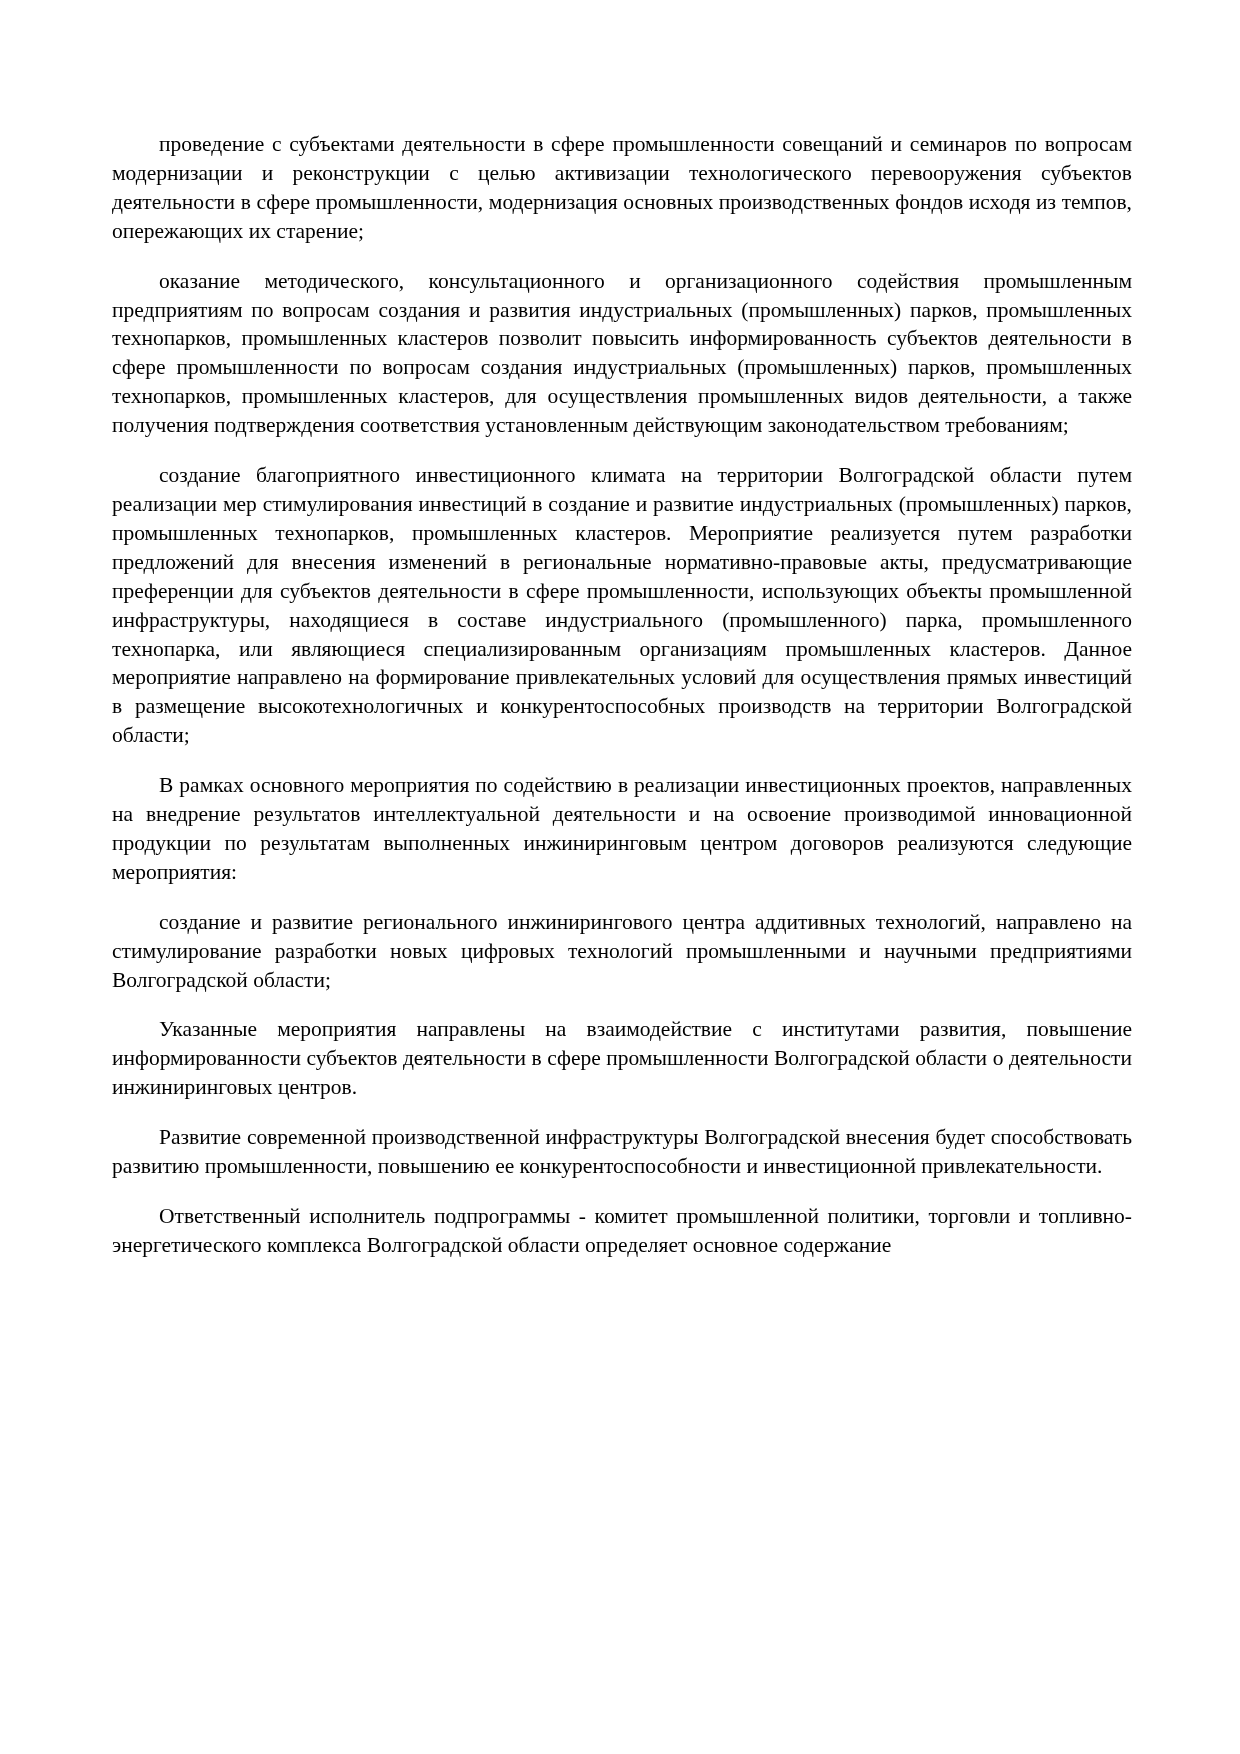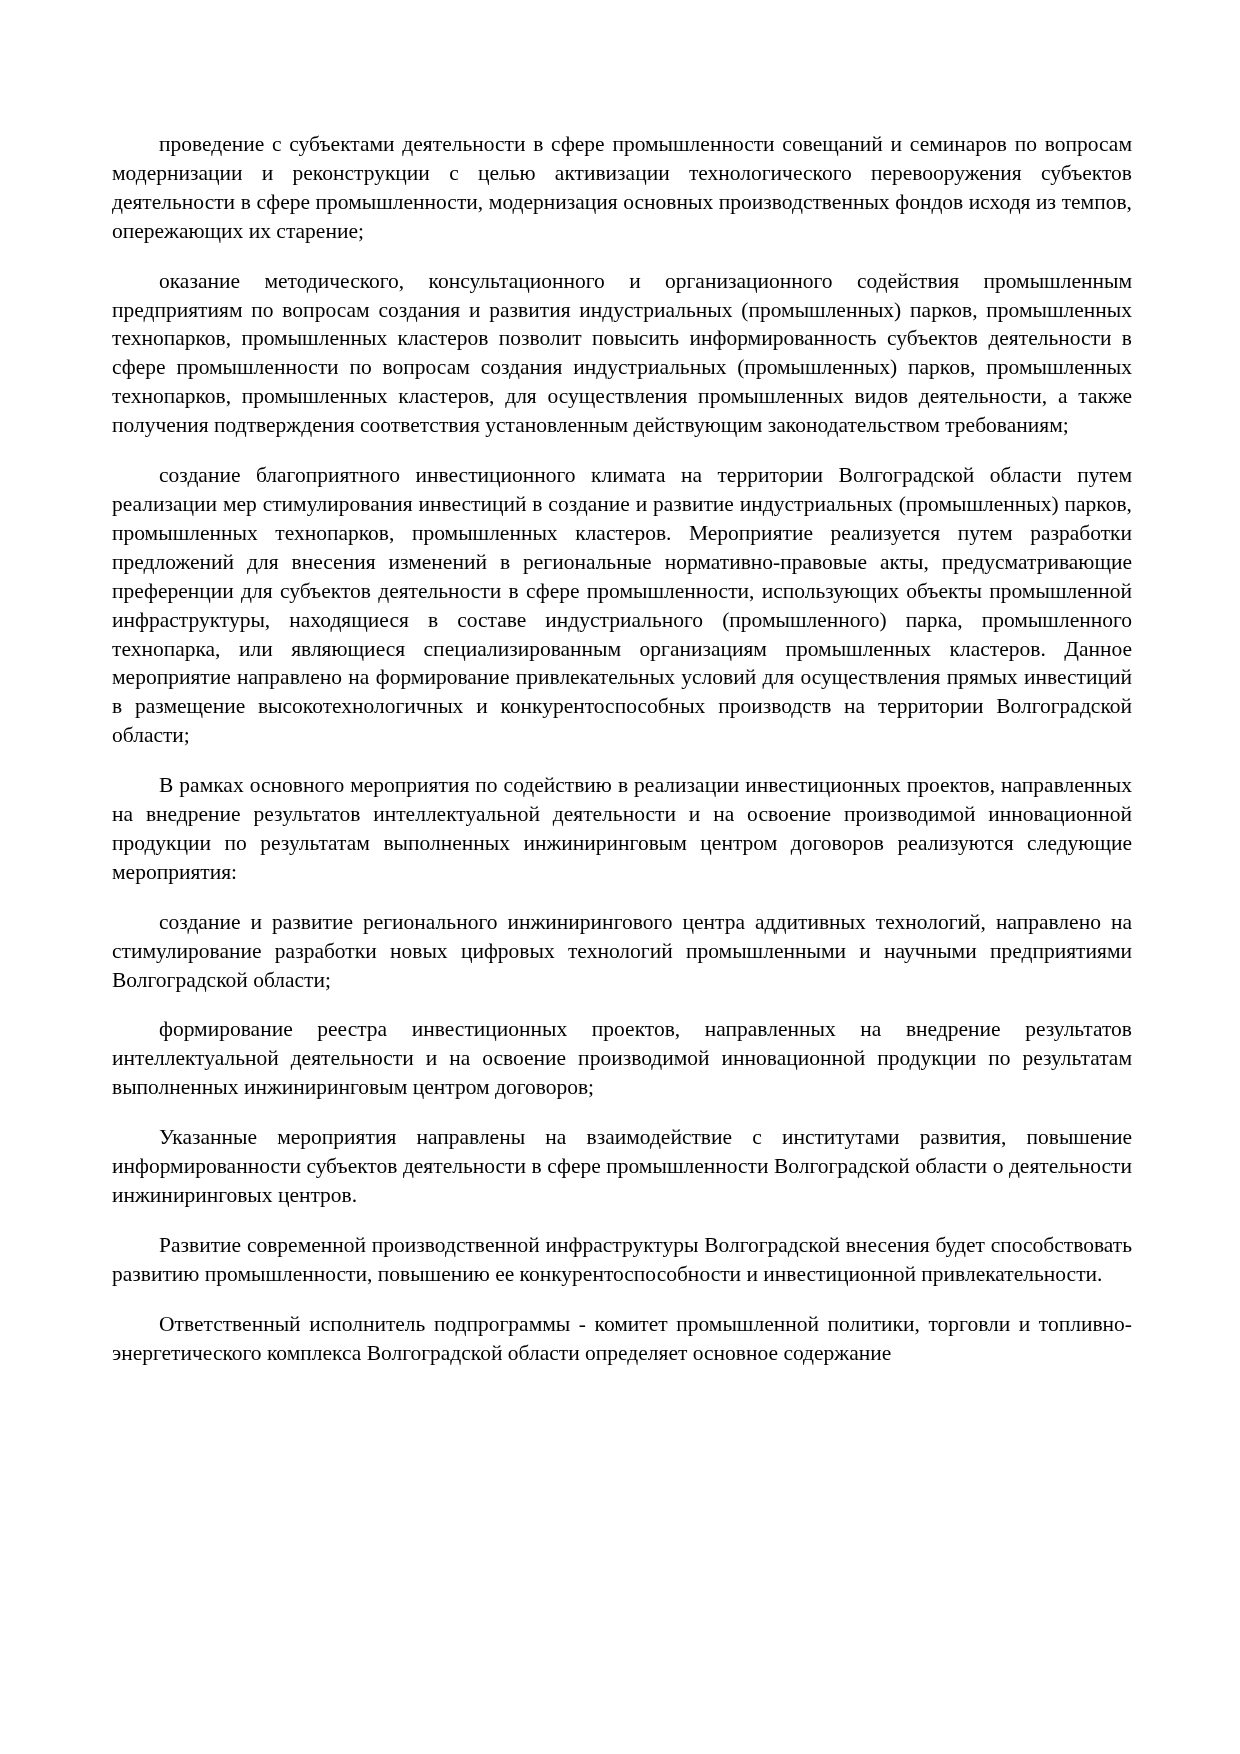--- a/index.html
+++ b/index.html
@@ -35,18 +35,17 @@
 </head>
 <body>
 
 <div class="page">
   <div class="doc-body">
     <p class="para">проведение с субъектами деятельности в сфере промышленности совещаний и семинаров по вопросам модернизации и реконструкции с целью активизации технологического перевооружения субъектов деятельности в сфере промышленности, модернизация основных производственных фондов исходя из темпов, опережающих их старение;</p>
     <p class="para">оказание методического, консультационного и организационного содействия промышленным предприятиям по вопросам создания и развития индустриальных (промышленных) парков, промышленных технопарков, промышленных кластеров позволит повысить информированность субъектов деятельности в сфере промышленности по вопросам создания индустриальных (промышленных) парков, промышленных технопарков, промышленных кластеров, для осуществления промышленных видов деятельности, а также получения подтверждения соответствия установленным действующим законодательством требованиям;</p>
     <p class="para">создание благоприятного инвестиционного климата на территории Волгоградской области путем реализации мер стимулирования инвестиций в создание и развитие индустриальных (промышленных) парков, промышленных технопарков, промышленных кластеров. Мероприятие реализуется путем разработки предложений для внесения изменений в региональные нормативно-правовые акты, предусматривающие преференции для субъектов деятельности в сфере промышленности, использующих объекты промышленной инфраструктуры, находящиеся в составе индустриального (промышленного) парка, промышленного технопарка, или являющиеся специализированным организациям промышленных кластеров. Данное мероприятие направлено на формирование привлекательных условий для осуществления прямых инвестиций в размещение высокотехнологичных и конкурентоспособных производств на территории Волгоградской области;</p>
     <p class="para">В рамках основного мероприятия по содействию в реализации инвестиционных проектов, направленных на внедрение результатов интеллектуальной деятельности и на освоение производимой инновационной продукции по результатам выполненных инжиниринговым центром договоров реализуются следующие мероприятия:</p>
     <p class="para">создание и развитие регионального инжинирингового центра аддитивных технологий, направлено на стимулирование разработки новых цифровых технологий промышленными и научными предприятиями Волгоградской области;</p>
-    <p class="para">формирование реестра инвестиционных проектов, направленных на внедрение результатов интеллектуальной деятельности и на освоение производимой инновационной продукции по результатам выполненных инжиниринговым центром договоров;</p>
     <p class="para">Указанные мероприятия направлены на взаимодействие с институтами развития, повышение информированности субъектов деятельности в сфере промышленности Волгоградской области о деятельности инжиниринговых центров.</p>
     <p class="para">Развитие современной производственной инфраструктуры Волгоградской внесения будет способствовать развитию промышленности, повышению ее конкурентоспособности и инвестиционной привлекательности.</p>
     <p class="para">Ответственный исполнитель подпрограммы - комитет промышленной политики, торговли и топливно-энергетического комплекса Волгоградской области определяет основное содержание</p>
   </div>
 </div>
 
 </body></html>

